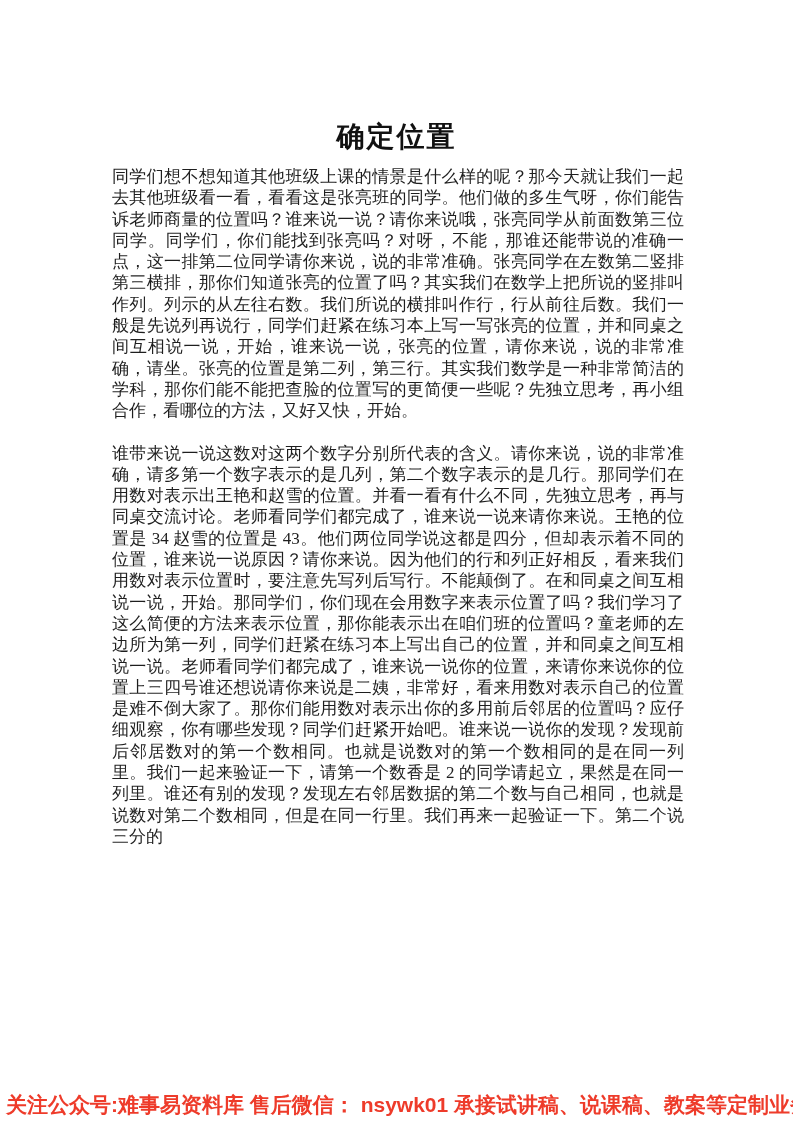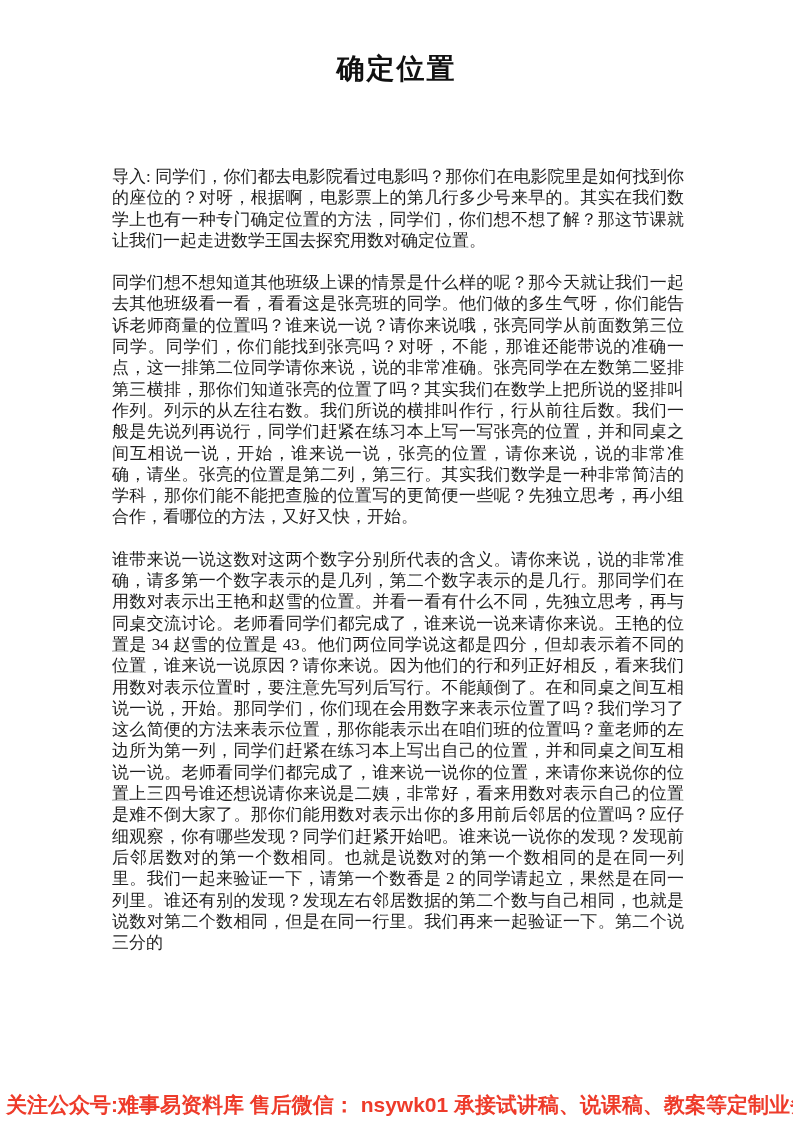--- a/index.html
+++ b/index.html
@@ -11,21 +11,21 @@
     position: relative;
     width: 793px;
     height: 1122px;
     margin: 0 auto;
     background: #ffffff;
     overflow: hidden;
     font-family: "Liberation Serif", "DejaVu Serif", serif;
   }
   .doc-title {
     margin: 0;
-    padding-top: 52px;
+    padding-top: 120px;
     text-align: center;
     font-size: 28px;
     font-weight: bold;
     color: #111111;
     letter-spacing: 2px;
     line-height: 34px;
   }
   .doc-body {
     position: absolute;
     left: 112px;
@@ -57,21 +57,20 @@
   }
 </style>
 </head>
 <body>
 
 <div class="page">
 
   <h1 class="doc-title">确定位置</h1>
 
   <section class="doc-body">
-    <p>导入: 同学们，你们都去电影院看过电影吗？那你们在电影院里是如何找到你的座位的？对呀，根据啊，电影票上的第几行多少号来早的。其实在我们数学上也有一种专门确定位置的方法，同学们，你们想不想了解？那这节课就让我们一起走进数学王国去探究用数对确定位置。</p>
     <p>同学们想不想知道其他班级上课的情景是什么样的呢？那今天就让我们一起去其他班级看一看，看看这是张亮班的同学。他们做的多生气呀，你们能告诉老师商量的位置吗？谁来说一说？请你来说哦，张亮同学从前面数第三位同学。同学们，你们能找到张亮吗？对呀，不能，那谁还能带说的准确一点，这一排第二位同学请你来说，说的非常准确。张亮同学在左数第二竖排第三横排，那你们知道张亮的位置了吗？其实我们在数学上把所说的竖排叫作列。列示的从左往右数。我们所说的横排叫作行，行从前往后数。我们一般是先说列再说行，同学们赶紧在练习本上写一写张亮的位置，并和同桌之间互相说一说，开始，谁来说一说，张亮的位置，请你来说，说的非常准确，请坐。张亮的位置是第二列，第三行。其实我们数学是一种非常简洁的学科，那你们能不能把查脸的位置写的更简便一些呢？先独立思考，再小组合作，看哪位的方法，又好又快，开始。</p>
     <p>谁带来说一说这数对这两个数字分别所代表的含义。请你来说，说的非常准确，请多第一个数字表示的是几列，第二个数字表示的是几行。那同学们在用数对表示出王艳和赵雪的位置。并看一看有什么不同，先独立思考，再与同桌交流讨论。老师看同学们都完成了，谁来说一说来请你来说。王艳的位置是 34 赵雪的位置是 43。他们两位同学说这都是四分，但却表示着不同的位置，谁来说一说原因？请你来说。因为他们的行和列正好相反，看来我们用数对表示位置时，要注意先写列后写行。不能颠倒了。在和同桌之间互相说一说，开始。那同学们，你们现在会用数字来表示位置了吗？我们学习了这么简便的方法来表示位置，那你能表示出在咱们班的位置吗？童老师的左边所为第一列，同学们赶紧在练习本上写出自己的位置，并和同桌之间互相说一说。老师看同学们都完成了，谁来说一说你的位置，来请你来说你的位置上三四号谁还想说请你来说是二姨，非常好，看来用数对表示自己的位置是难不倒大家了。那你们能用数对表示出你的多用前后邻居的位置吗？应仔细观察，你有哪些发现？同学们赶紧开始吧。谁来说一说你的发现？发现前后邻居数对的第一个数相同。也就是说数对的第一个数相同的是在同一列里。我们一起来验证一下，请第一个数香是 2 的同学请起立，果然是在同一列里。谁还有别的发现？发现左右邻居数据的第二个数与自己相同，也就是说数对第二个数相同，但是在同一行里。我们再来一起验证一下。第二个说三分的</p>
   </section>
 
   <div class="footer-banner" style="color: rgb(238, 59, 42);">
     <span>关注公众号:难事易资料库  售后微信： nsywk01  承接试讲稿、说课稿、教案等定制业务</span>
   </div>
 
 </div>
 

